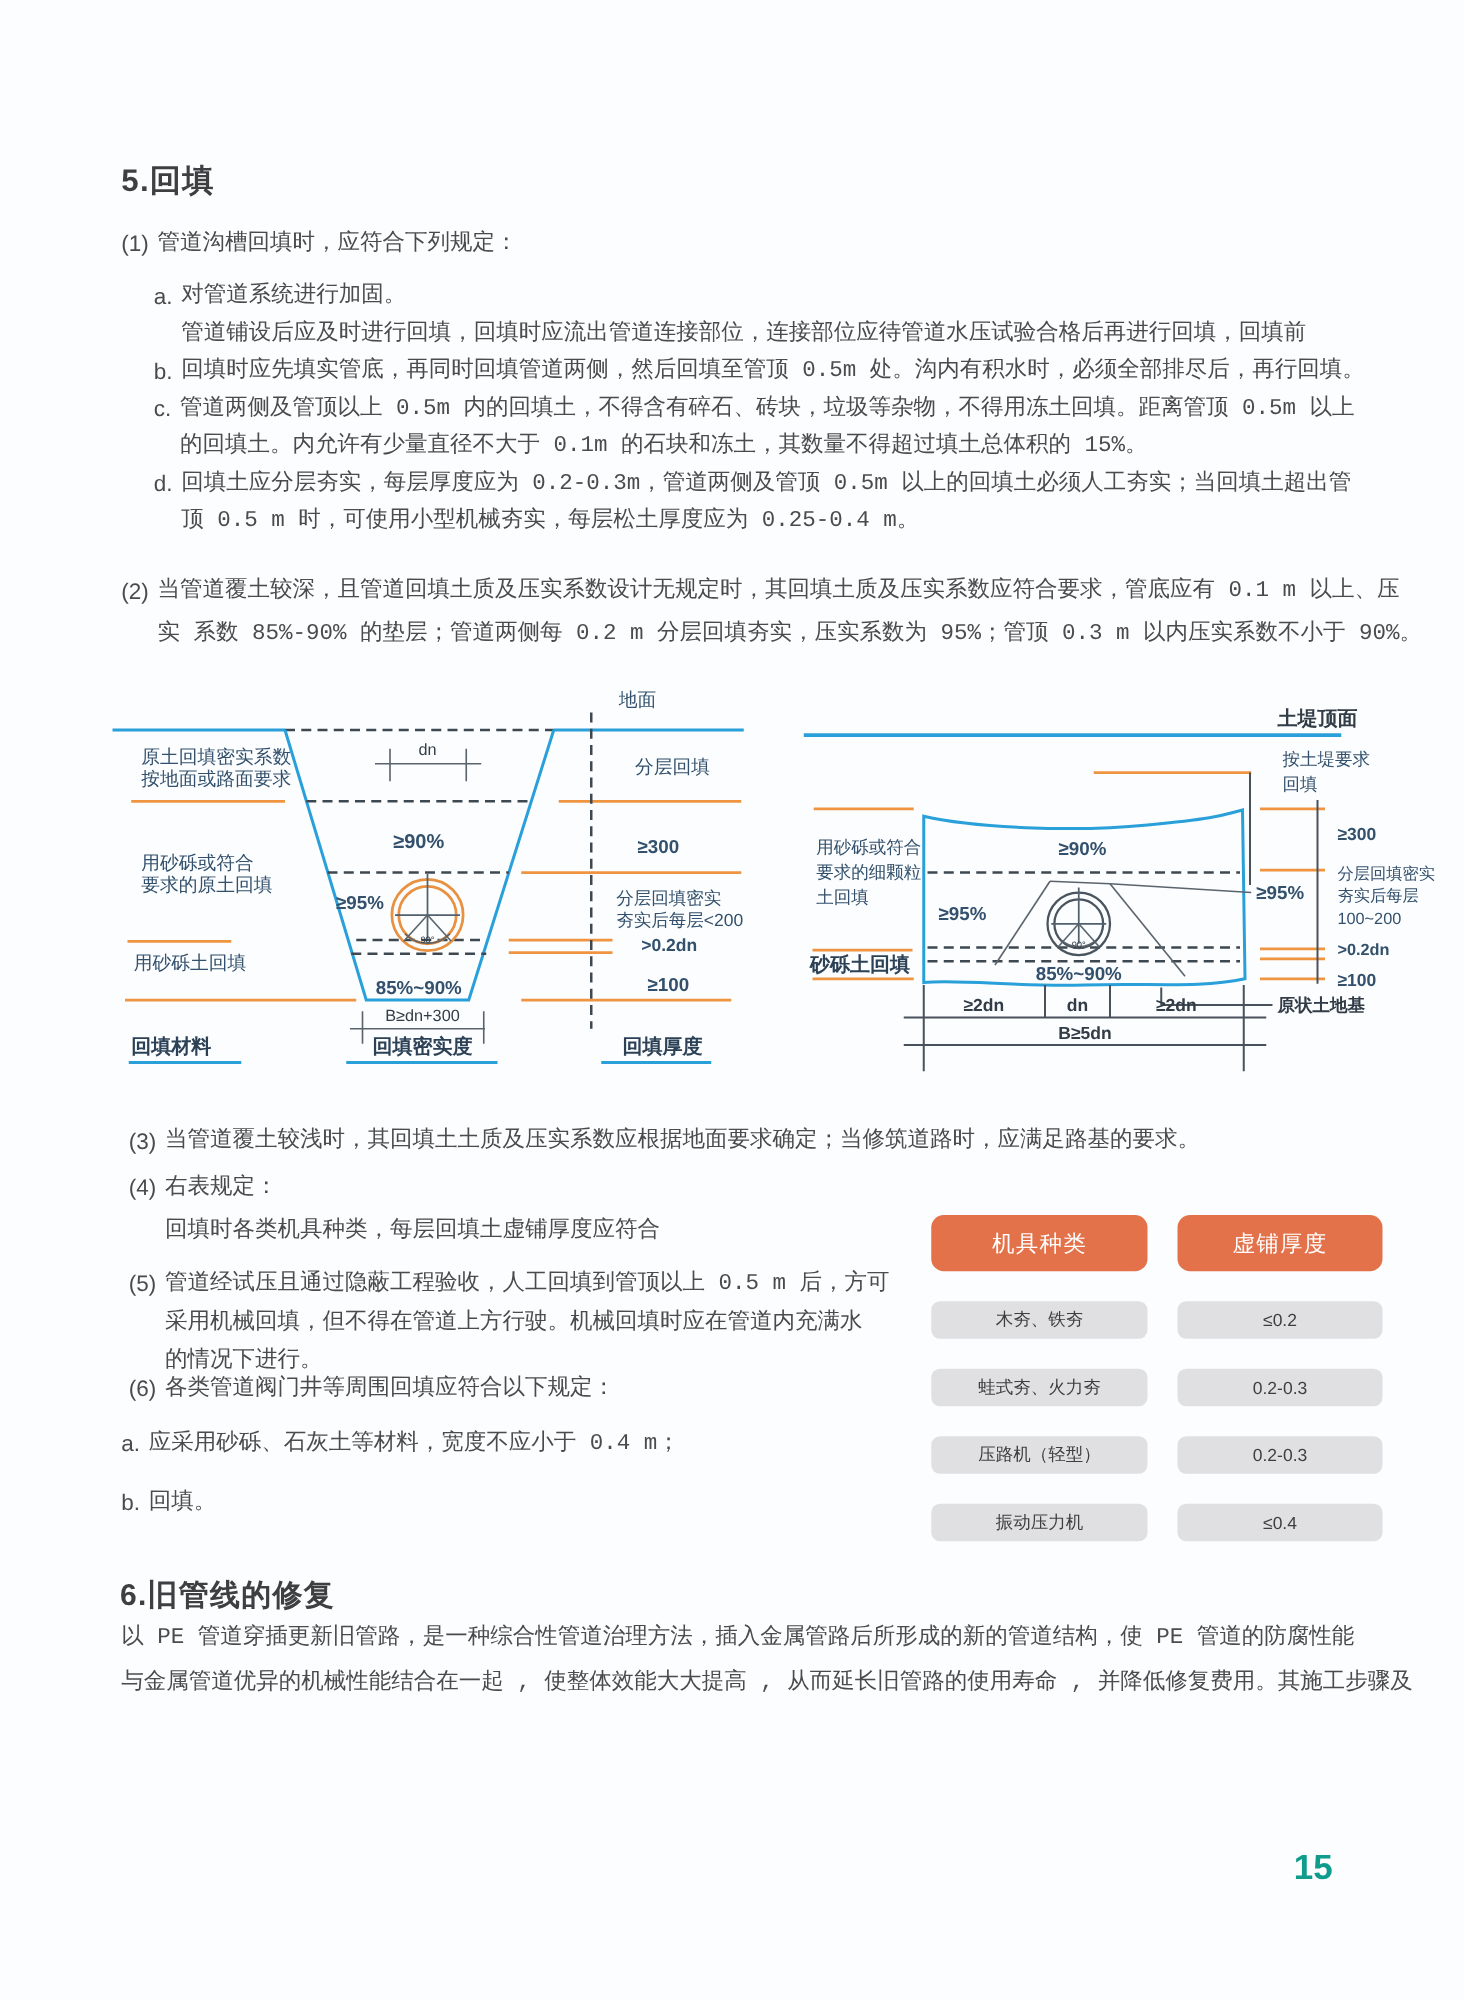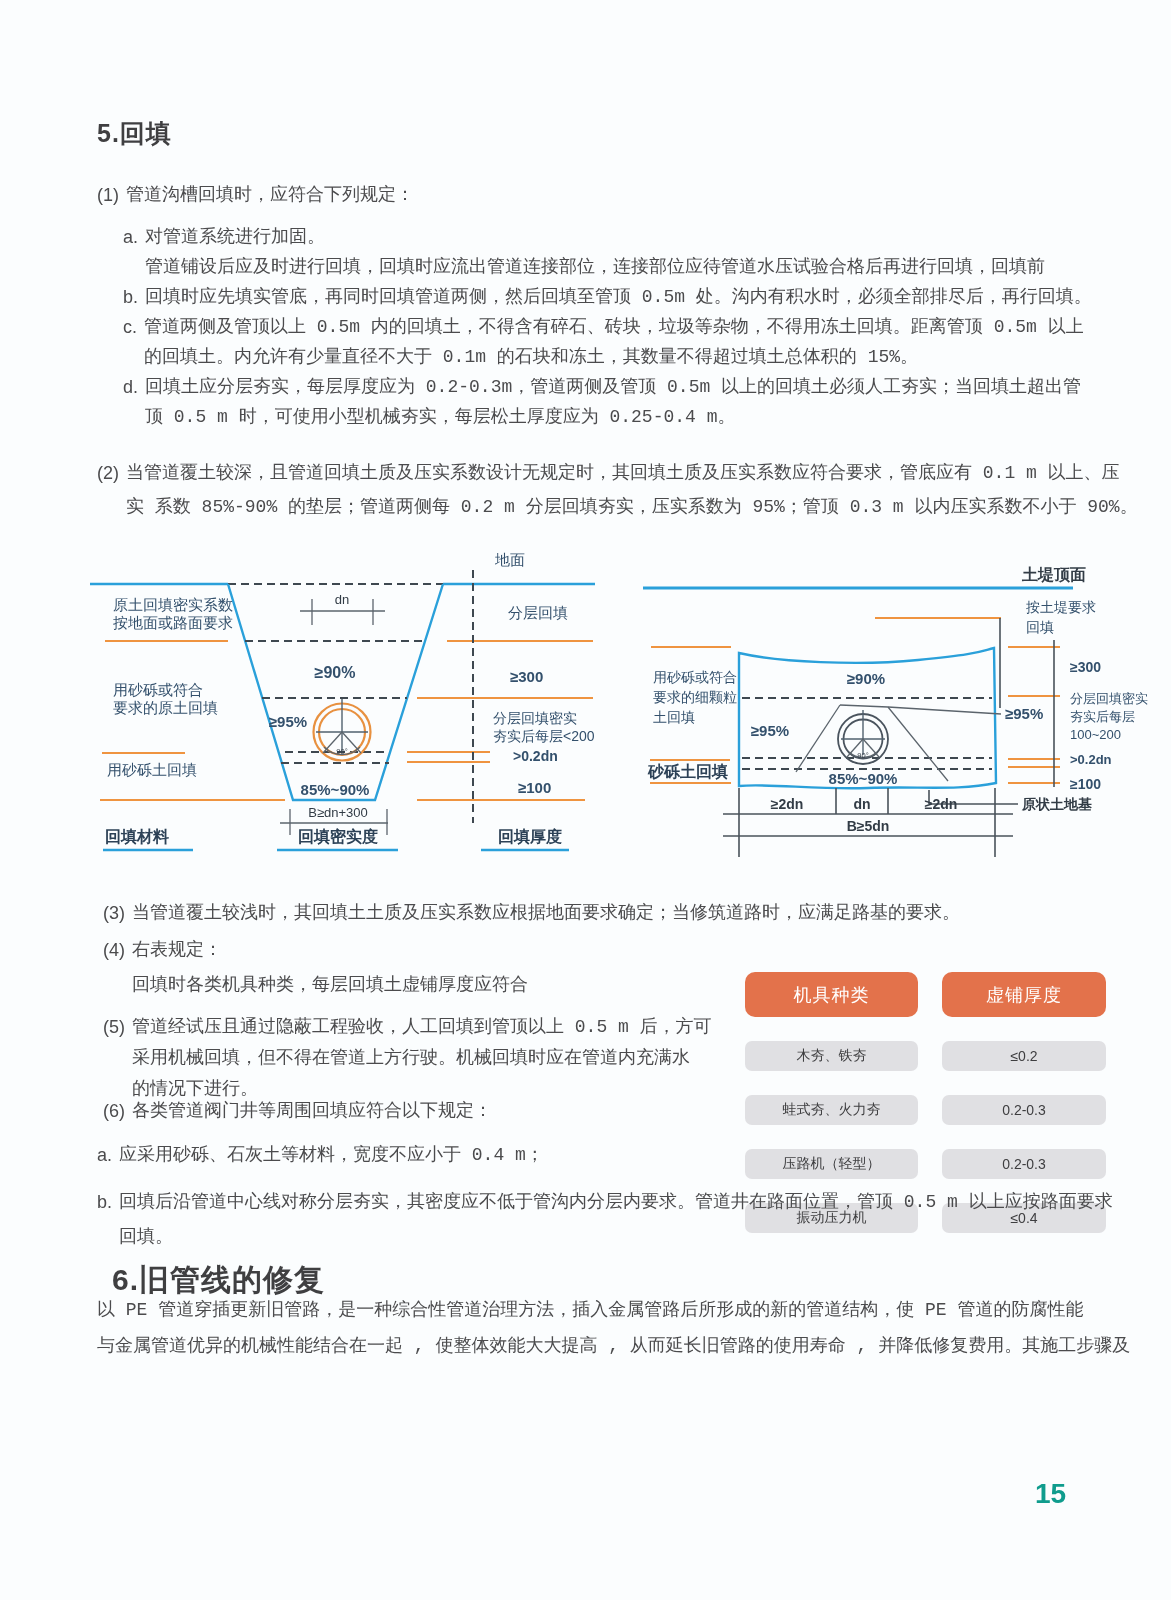--- a/index.html
+++ b/index.html
@@ -1,20 +1,20 @@
 <!DOCTYPE html>
 <html><head>
 <meta charset="utf-8">
 <style>
   html,body{margin:0;padding:0;background:#ffffff;}
   .page{position:relative;width:1171px;height:1600px;background:#fbfdfe;
         font-family:"Liberation Sans","DejaVu Sans",sans-serif;color:#4b4b4d;overflow:hidden;}
   .h-title{position:absolute;font-weight:700;color:#3f3f41;letter-spacing:1px;}
-  #title5{left:97px;top:117px;font-size:25px;}
-  #title6{left:112px;top:1260px;font-size:30px;}
+  #title5{left:97px;top:128px;font-size:25px;}
+  #title6{left:96px;top:1260px;font-size:24px;}
   .para{position:absolute;display:flex;align-items:flex-start;font-size:18px;color:#4b4b4d;}
   .para .lbl{white-space:nowrap;margin-right:7px;line-height:30px;}
   .para .txt{display:block;font-family:Liberation Mono, monospace;}
   .line{display:block;line-height:30px;white-space:nowrap;}
   .lh34 .lbl,.lh34 .line{line-height:34px;}
   .lh35 .lbl,.lh35 .line{line-height:35px;}
   .lh31 .lbl,.lh31 .line{line-height:31px;}
   .lh36 .line{line-height:36px;}
   
   .fill-table{position:absolute;left:745px;top:972px;display:grid;
@@ -295,21 +295,20 @@
   <div class="para" style="left:97px;top:1140px;">
     <span class="lbl">a.</span>
     <span class="txt">
       <span class="line">应采用砂砾、石灰土等材料，宽度不应小于 0.4 m；</span>
     </span>
   </div>
 
   <div class="para lh35" style="left:97px;top:1185px;">
     <span class="lbl">b.</span>
     <span class="txt">
-      <span class="line">回填后沿管道中心线对称分层夯实，其密度应不低于管沟内分层内要求。管道井在路面位置，管顶 0.5 m 以上应按路面要求</span>
       <span class="line">回填。</span>
     </span>
   </div>
 
   <div id="title6" class="h-title">6.旧管线的修复</div>
 
   <div class="para lh36" style="left:97px;top:1292px;">
     <span class="txt">
       <span class="line">以 PE 管道穿插更新旧管路，是一种综合性管道治理方法，插入金属管路后所形成的新的管道结构，使 PE 管道的防腐性能</span>
       <span class="line">与金属管道优异的机械性能结合在一起 , 使整体效能大大提高 , 从而延长旧管路的使用寿命 , 并降低修复费用。其施工步骤及</span>

